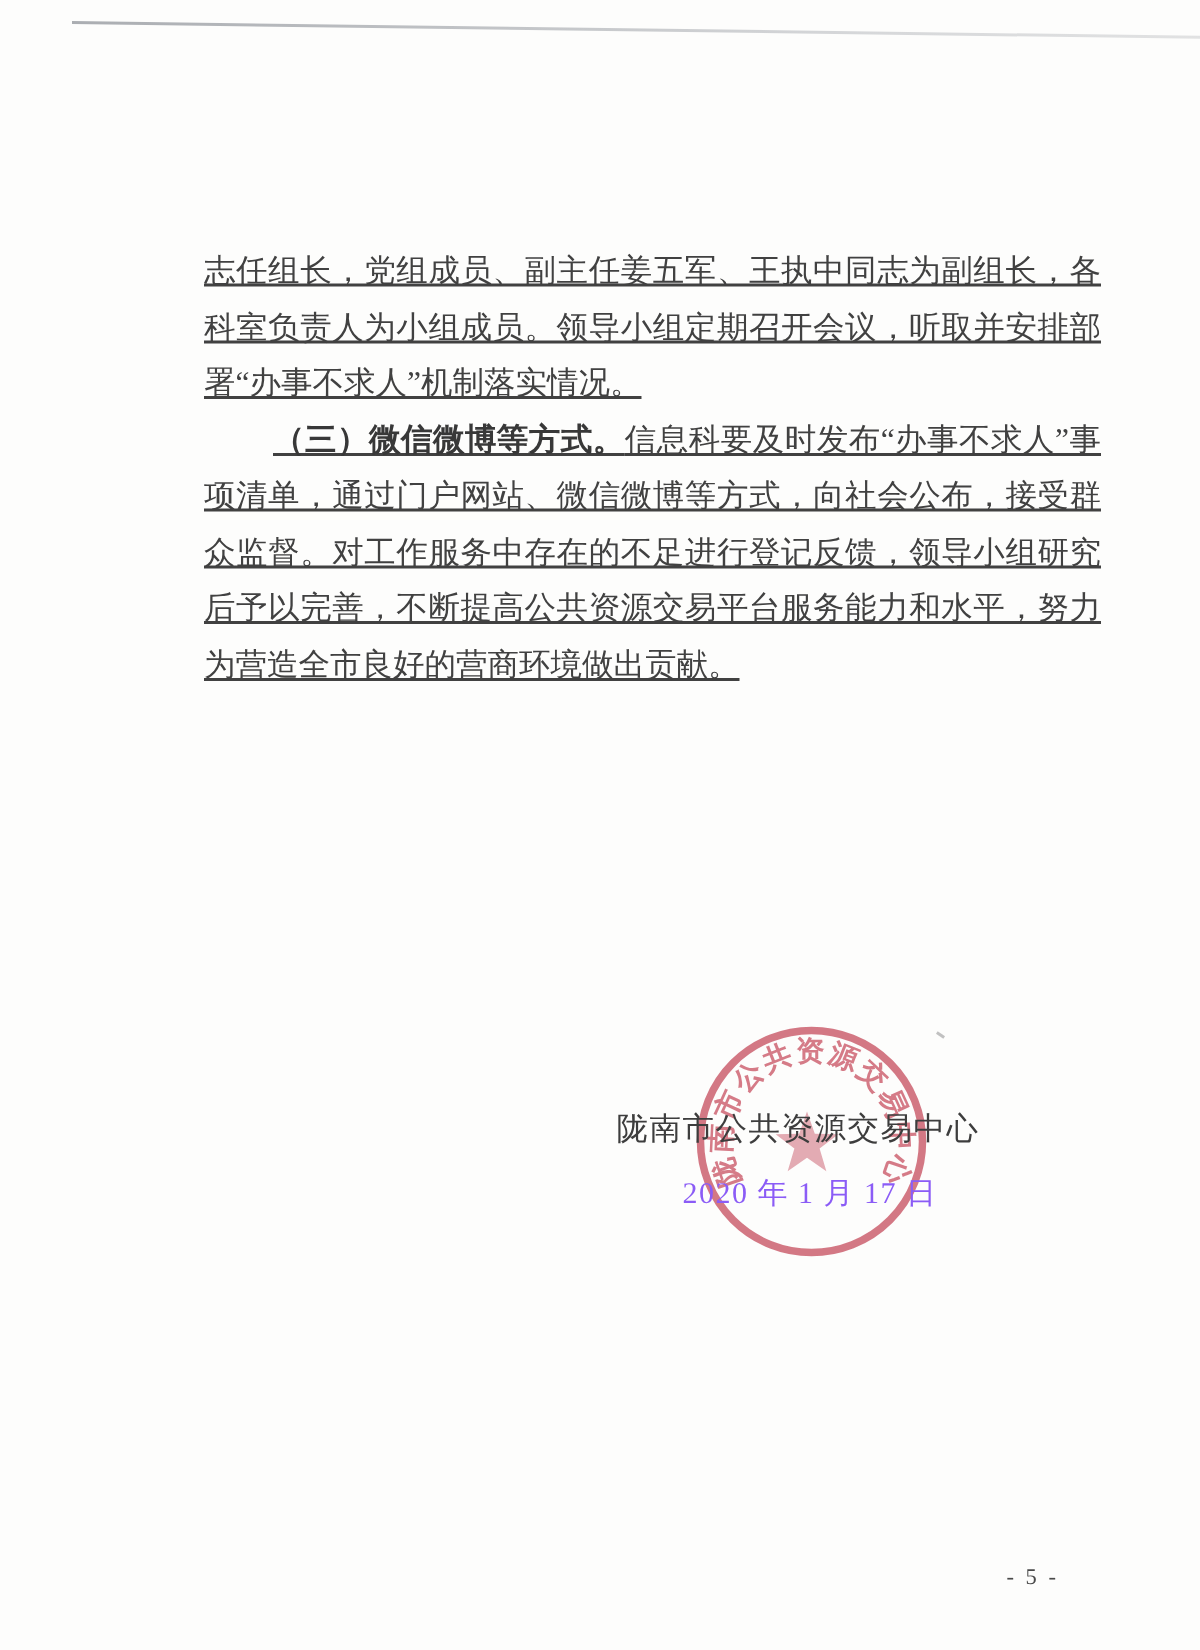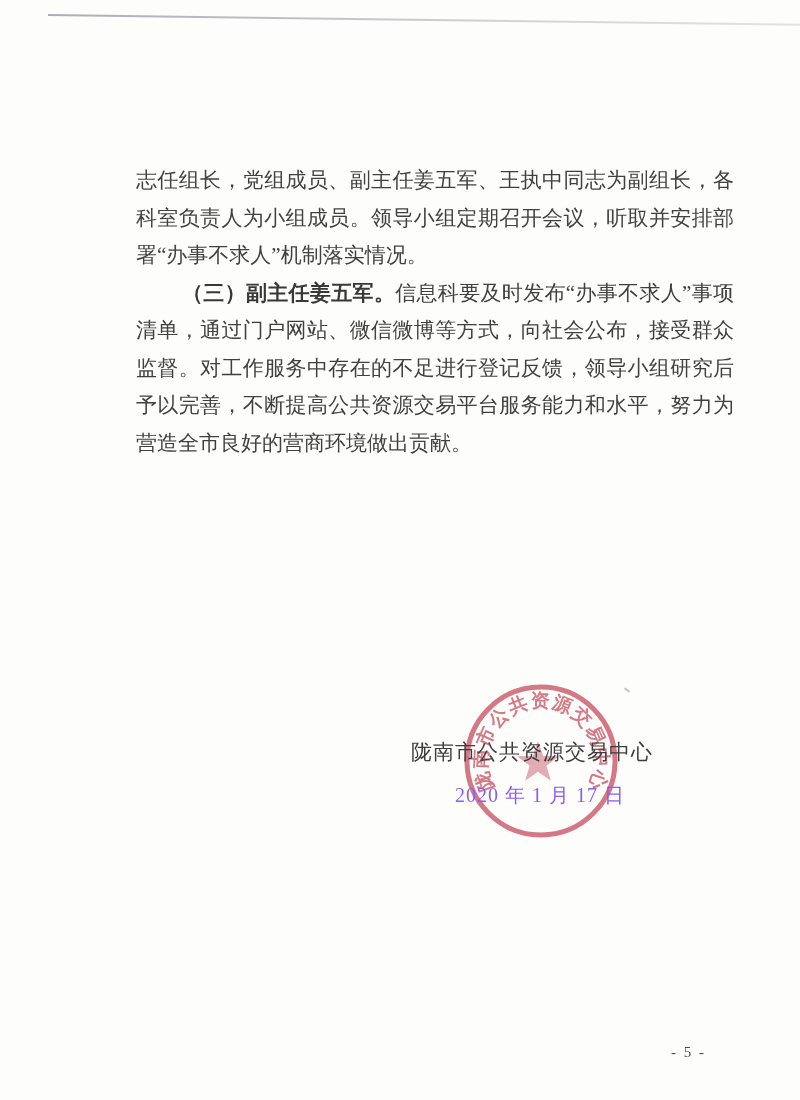--- a/index.html
+++ b/index.html
@@ -35,21 +35,21 @@
   .body-text {
     position: absolute;
     left: 136px; top: 162px;
     width: 598px;
     color: #414141;
     font-size: 21px;
     line-height: 37.5px;
     text-align: justify;
     text-justify: inter-character;
   }
-  .para { margin: 0; text-indent: 46px; }
+  .para { margin: 0; text-indent: 46px; text-decoration: underline; }
   .para.first { text-indent: 0; }
   .lead { font-weight: bold; color: #383838; }
   .sig-org {
     position: absolute;
     left: 411px; top: 738px;
     font-size: 21px;
     letter-spacing: 1px;
     color: #3d3d3d;
     z-index: 3;
     white-space: nowrap;
@@ -80,21 +80,21 @@
 </style>
 </head>
 <body>
 
 <div class="page">
 
   <div class="scan-line"></div>
 
   <div class="body-text">
     <p class="para first"><span>志任组长，党组成员、副主任姜五军、王执中同志为副组长，各科室负责人为小组成员。领导小组定期召开会议，听取并安排部署“办事不求人”机制落实情况。</span></p>
-    <p class="para"><span class="lead">（三）副主任姜五军。</span><span>信息科要及时发布“办事不求人”事项清单，通过门户网站、微信微博等方式，向社会公布，接受群众监督。对工作服务中存在的不足进行登记反馈，领导小组研究后予以完善，不断提高公共资源交易平台服务能力和水平，努力为营造全市良好的营商环境做出贡献。</span></p>
+    <p class="para"><span class="lead">（三）微信微博等方式。</span><span>信息科要及时发布“办事不求人”事项清单，通过门户网站、微信微博等方式，向社会公布，接受群众监督。对工作服务中存在的不足进行登记反馈，领导小组研究后予以完善，不断提高公共资源交易平台服务能力和水平，努力为营造全市良好的营商环境做出贡献。</span></p>
   </div>
 
   <svg class="seal" width="170" height="170" viewBox="0 0 170 170">
     <circle cx="85" cy="85" r="74" fill="none" stroke-width="5" stroke-opacity="0.82" stroke="#c5495a"></circle>
     <path id="sealArc" d="M 38.2 112 A 54 54 0 1 1 131.8 112" fill="none"></path>
     <text font-size="19" letter-spacing="1.5" font-weight="bold" fill-opacity="0.8" fill="#c5495a"><textPath href="#sealArc" xlink:href="#sealArc">陇南市公共资源交易中心</textPath></text>
     <polygon points="82,65 87.2,79.9 102.9,80.2 90.4,89.7 94.9,104.8 82,95.8 69.1,104.8 73.6,89.7 61.1,80.2 76.8,79.9" fill-opacity="0.8" fill="#d88b96"></polygon>
   </svg>
 
   <div class="sig-org">陇南市公共资源交易中心</div>

